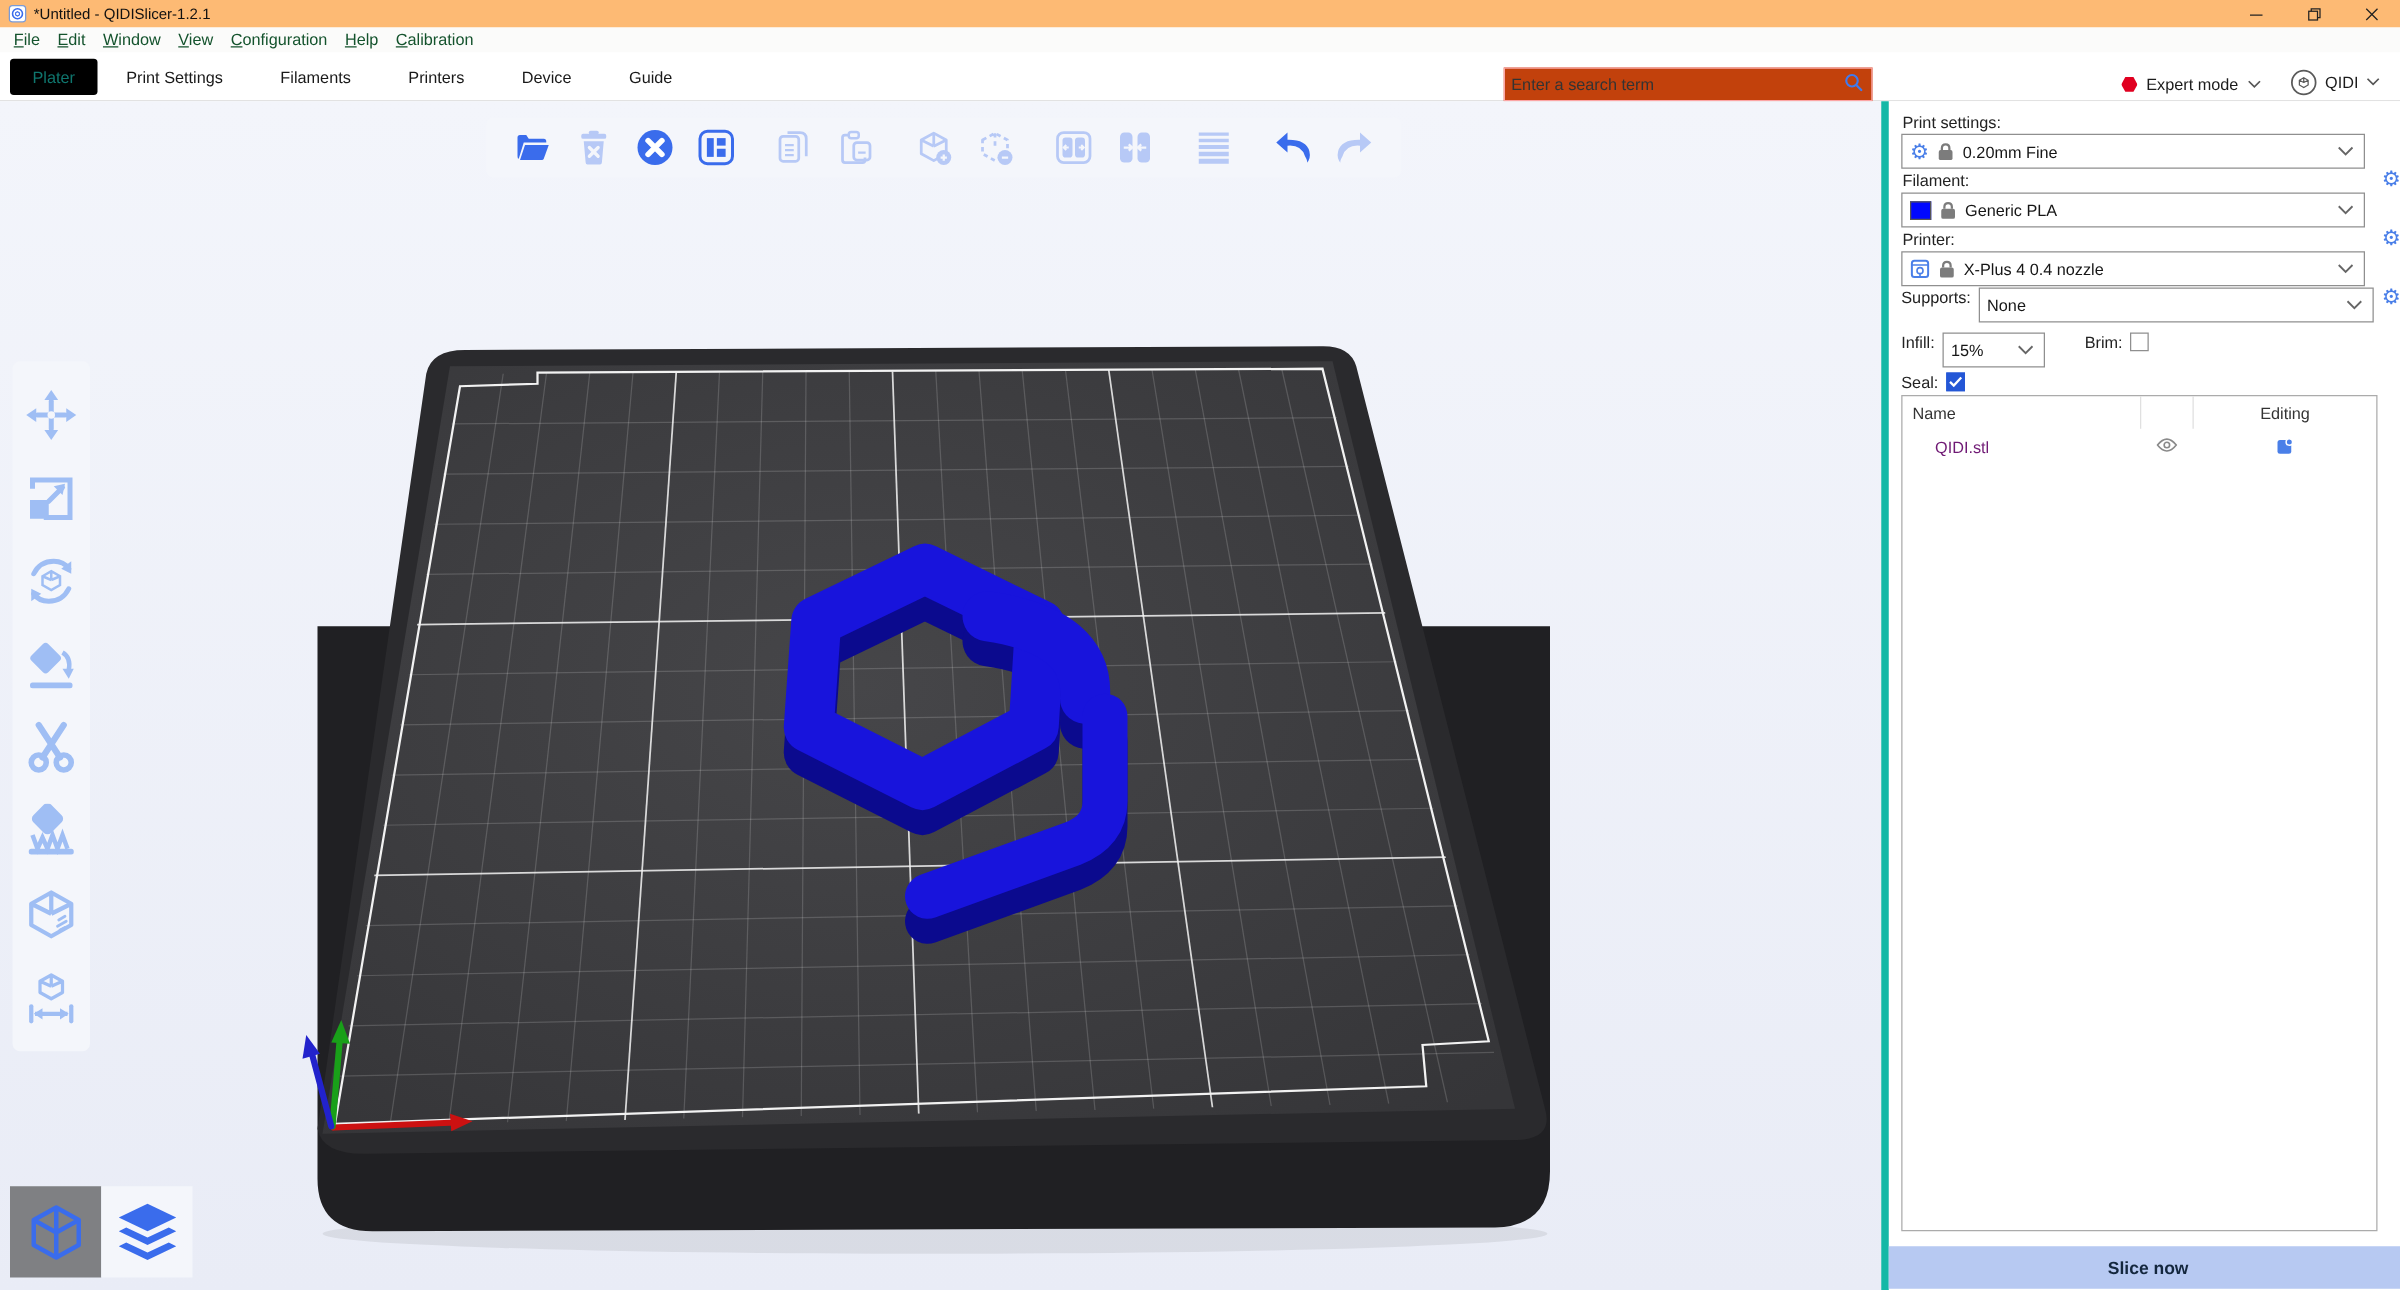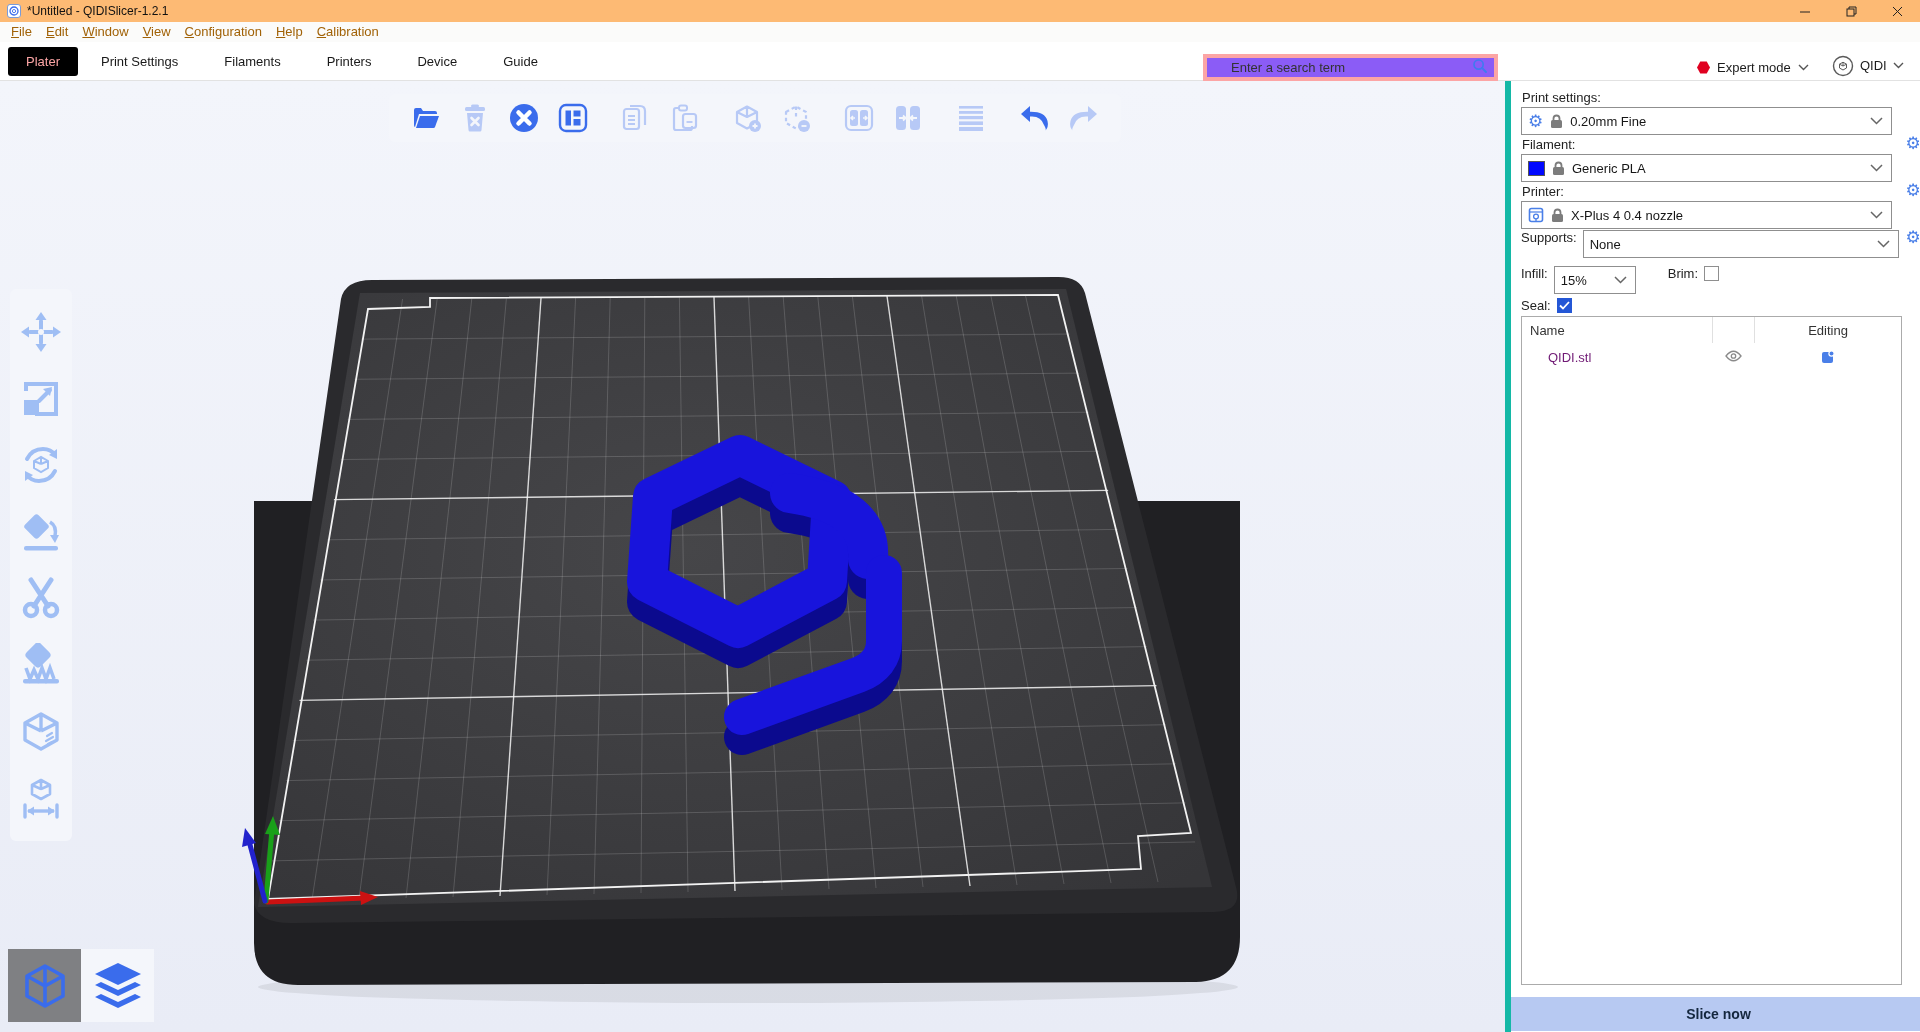--- a/index.html
+++ b/index.html
@@ -13,31 +13,31 @@
   .app-ico { width:14px; height:14px; margin:0 6px 0 7px; border:1px solid #7a9bd8; border-radius:3px;
     display:flex; align-items:center; justify-content:center; background:#fff; }
   .app-ico svg { display:block; }
   .win-btns { margin-left:auto; display:flex; height:22px; }
   .win-btn { width:46px; height:22px; display:flex; align-items:center; justify-content:center;
     color:#222; font-size:12px; }
   .win-btn svg { display:block; }
 
   
   .menubar { position:absolute; left:0; top:22px; width:1920px; height:20px; background:#fbfbfa;
-    display:flex; align-items:center; font-size:13px; color:#a16207; padding-left:4px; }
+    display:flex; align-items:center; font-size:13px; color:#14532d; padding-left:4px; }
   .menu-item { padding:0 7px; line-height:20px; }
   .menu-item::first-letter { text-decoration:underline; }
 
   
   .tabbar { position:absolute; left:0; top:42px; width:1920px; height:39px; background:#ffffff;
     border-bottom:1px solid #e2e2e2; display:flex; align-items:center; font-size:13px; color:#191919; }
   .tab { padding:7px 23px; }
-  .tab.active { background:#000; color:#fca5a5; border-radius:3px; margin-left:8px; padding:7px 18px; }
+  .tab.active { background:#000; color:#0f766e; border-radius:3px; margin-left:8px; padding:7px 18px; }
   .searchbox { position:absolute; left:1203px; top:12px; width:295px; height:27px;
-    border:4px solid #fca5a5; background:#8b5cf6; display:flex; align-items:center; padding:0 6px 0 24px; }
+    border:1px solid #fca5a5; background:#c2410c; display:flex; align-items:center; padding:0 6px 0 5px; }
   .searchbox input { border:none; outline:none; flex:1; font-size:13px; color:#222;
     font-family:"Liberation Sans",sans-serif; background:transparent; }
   .searchbox input::placeholder { color:#333; opacity:1; }
   .mode-switch { position:absolute; left:1697px; top:12px; height:27px; display:flex; align-items:center; gap:7px; font-size:13px; color:#1c1c1c; }
   .hexagon { width:13px; height:13px; background:#e00020;
     clip-path:polygon(25% 4%, 75% 4%, 100% 50%, 75% 96%, 25% 96%, 0% 50%); }
   .account { position:absolute; left:1832px; top:10px; height:27px; display:flex; align-items:center; gap:6px; font-size:13px; color:#1c1c1c; }
 
   
   .viewport { position:absolute; left:0; top:81px; width:1505px; height:951px;

